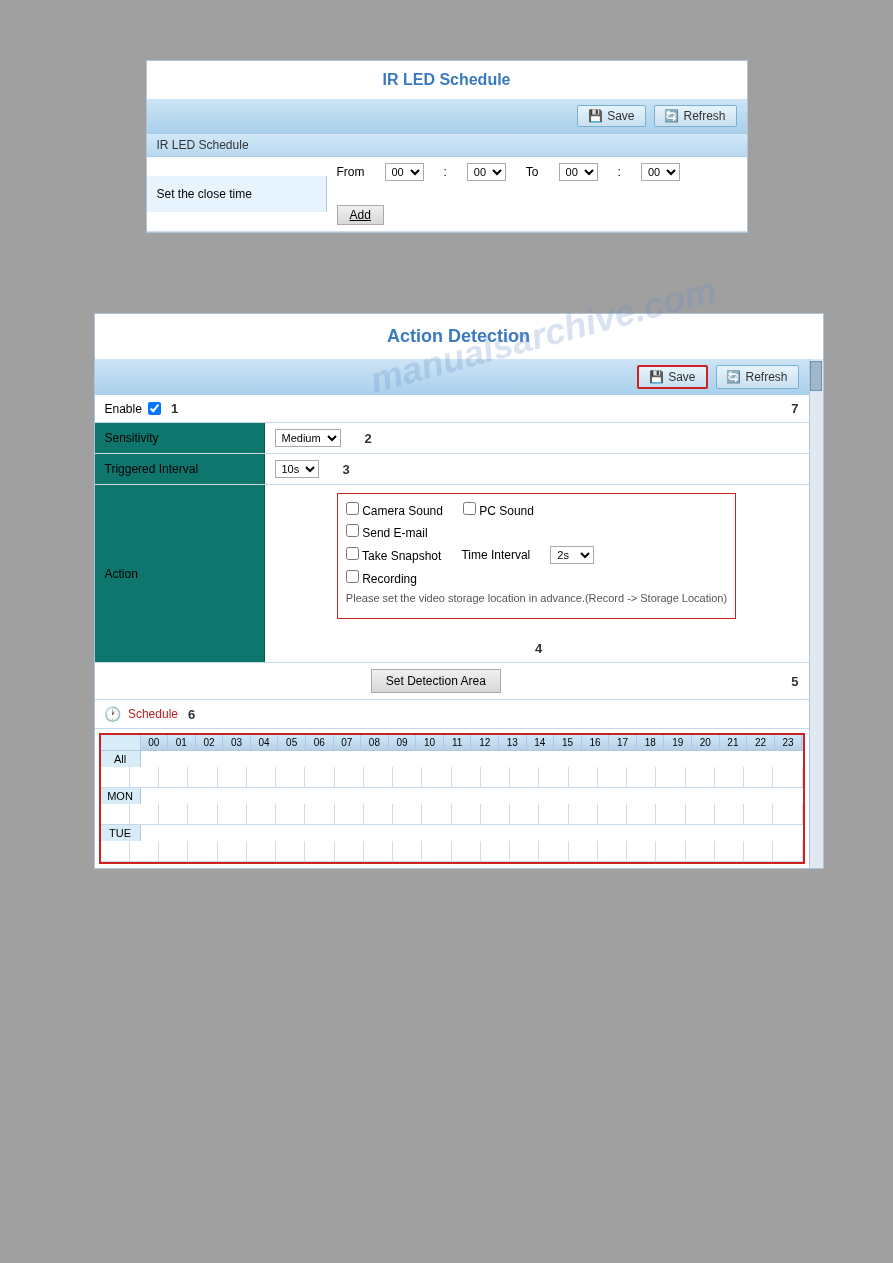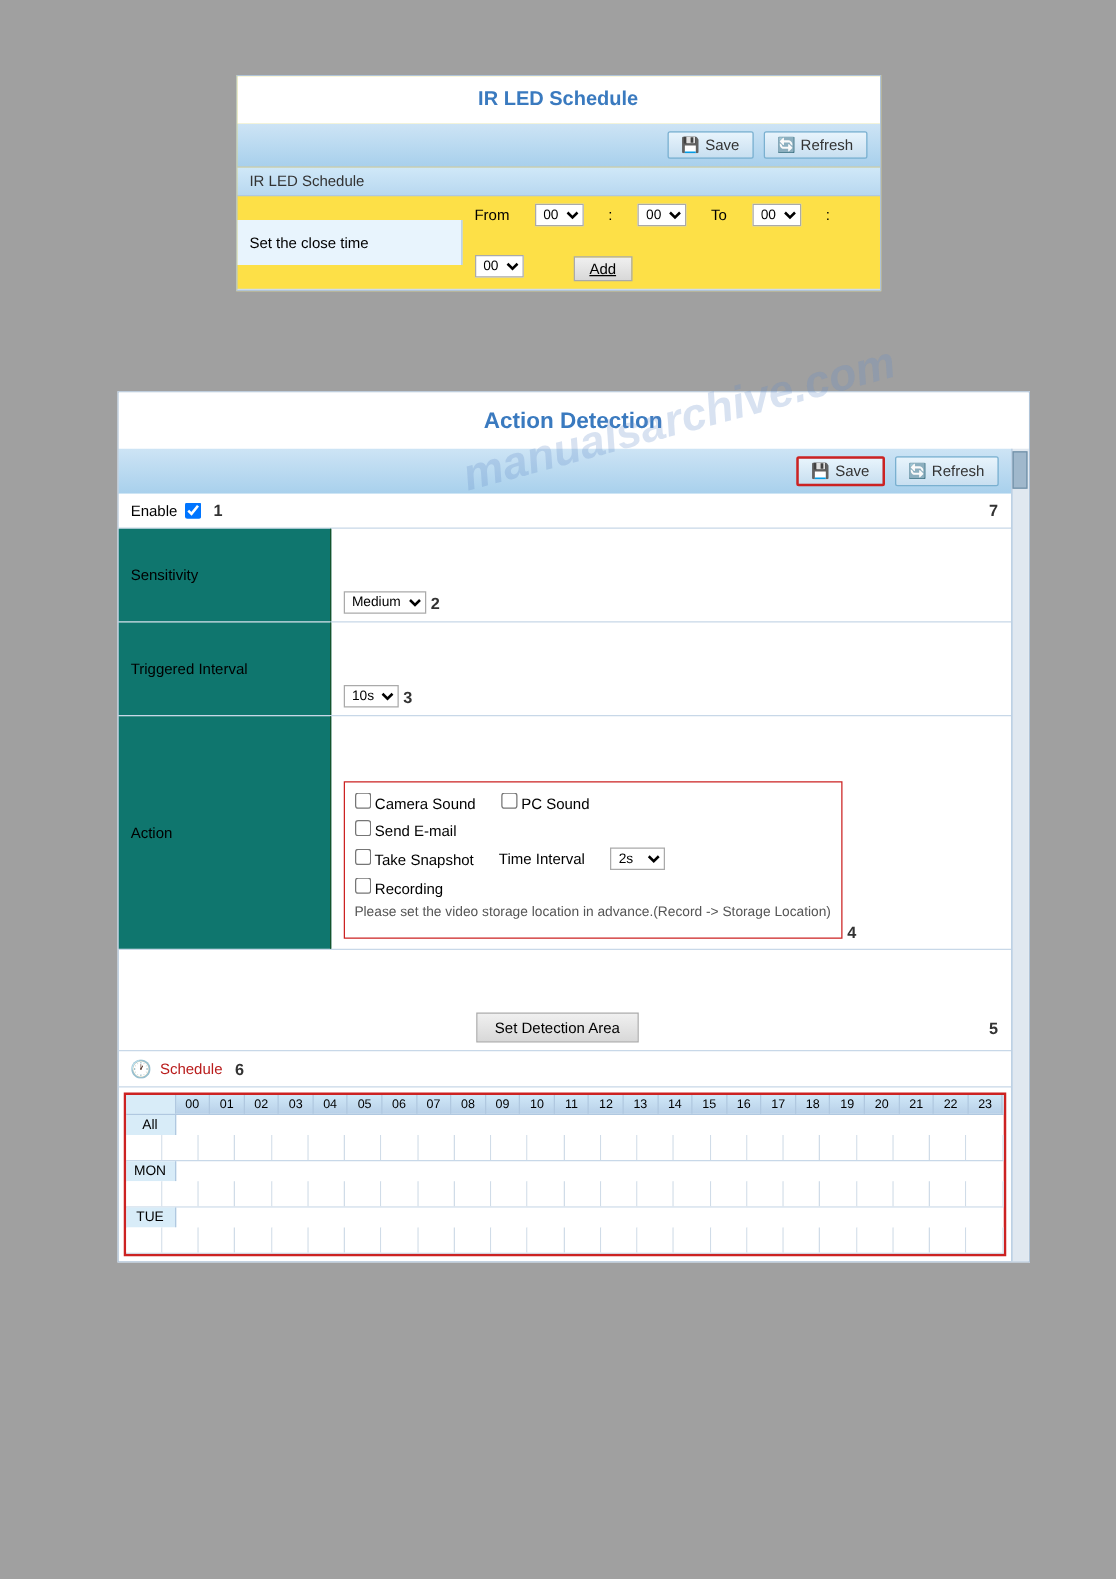--- a/index.html
+++ b/index.html
@@ -10,22 +10,22 @@
       width: 893px;
       min-height: 1263px;
       display: flex;
       flex-direction: column;
       align-items: center;
       padding: 40px 0;
     }
 
     
     .ir-led-panel {
-      width: 516px;
-      background: #fde047;
+      width: 602px;
+      background: #ffffff;
       border: 1px solid #b0c4d8;
       margin-bottom: 60px;
       margin-top: 20px;
     }
     .ir-led-title {
       text-align: center;
       color: #3a7abf;
       font-size: 16px;
       font-weight: bold;
       padding: 10px;
@@ -168,23 +168,22 @@
       display: flex;
       align-items: center;
       font-size: 12px;
     }
     .action-row-content {
       flex: 1;
       padding: 6px 10px;
       display: flex;
       align-items: center;
       flex-wrap: wrap;
-      gap: 0;
-      font-size: 12px;
-      margin-top: 44px;
+      gap: 20px;
+      font-size: 12px;
     }
 
     .enable-row {
       padding: 6px 10px;
       background: #fff;
       border-bottom: 1px solid #c8d8e8;
       display: flex;
       align-items: center;
       gap: 6px;
     }
@@ -402,21 +401,21 @@
           <div class="action-row-content">
             <select>
               <option>10s</option><option>5s</option><option>15s</option><option>30s</option>
             </select>
             <span class="num-badge">3</span>
           </div>
         </div>
 
         <div class="action-row">
           <div class="action-row-label">Action</div>
-          <div class="action-row-content" style="flex-direction:row; align-items:flex-end;">
+          <div class="action-row-content" style="flex-direction:column; align-items:center;">
             <div class="action-box">
               <div class="action-inner-row">
                 <label>
                   <input type="checkbox" style="">
                   <span>Camera Sound</span>
                 </label>
                 <label>
                   <input type="checkbox" style="">
                   <span>PC Sound</span>
                 </label>

